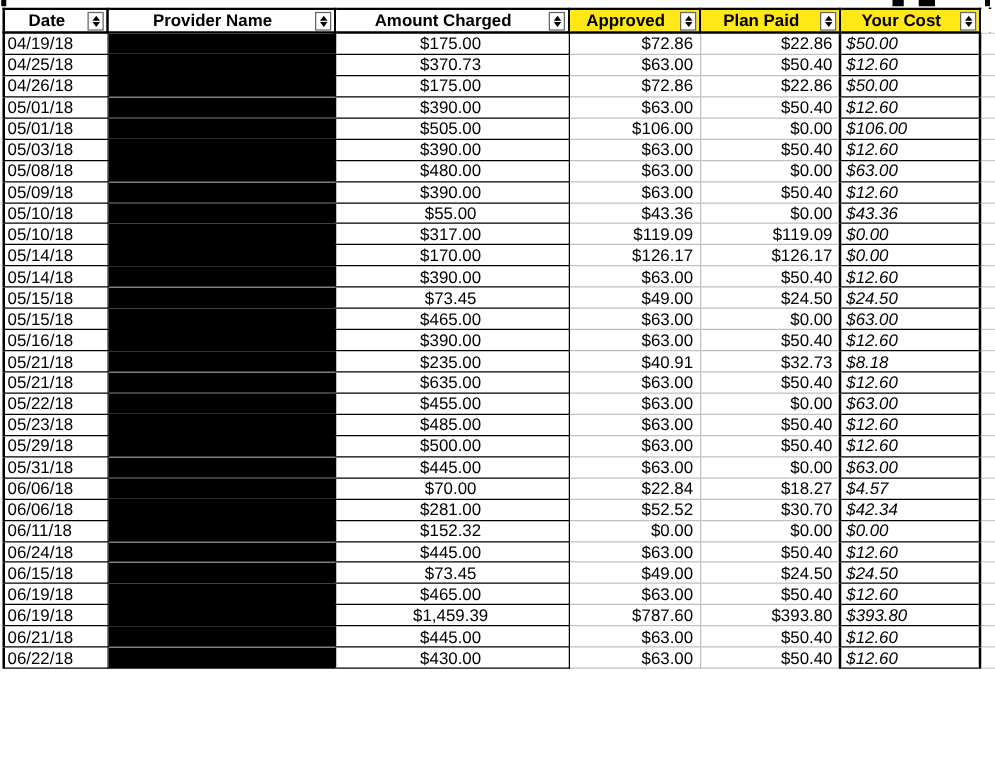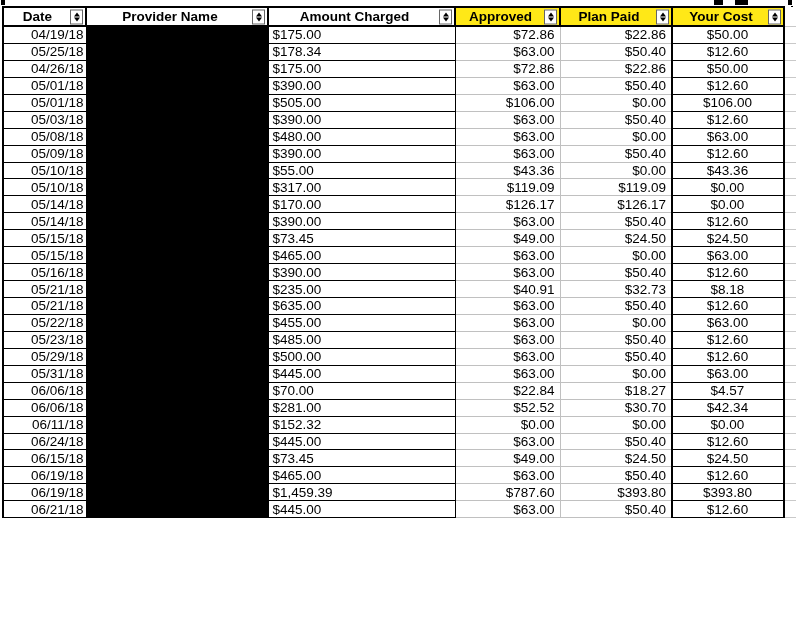--- a/index.html
+++ b/index.html
@@ -34,25 +34,25 @@
     width:13px;height:15px;background:#fff;border:1px solid #666;
     display:flex;flex-direction:column;align-items:center;justify-content:center;gap:1px;
     box-sizing:border-box;
   }
   .tri-up{width:0;height:0;border-left:3px solid transparent;border-right:3px solid transparent;border-bottom:4px solid #000;}
   .tri-down{width:0;height:0;border-left:3px solid transparent;border-right:3px solid transparent;border-top:4px solid #000;}
   tbody td{
     height:15.95px;font-size:13.5px;padding:0 4px;white-space:nowrap;overflow:hidden;
     background:#fff;
   }
-  td.d-date{border:1px solid #000;border-left:2px solid #000;text-align:right;padding:0 2px;}
+  td.d-date{border:1px solid #000;border-left:2px solid #000;text-align:left;padding:0 2px;}
   td.d-provider{background:#000;border-top:1px solid #000;border-bottom:1px solid #000;padding:0;}
-  td.d-amount{border:1px solid #000;text-align:left;padding-right:6px;}
+  td.d-amount{border:1px solid #000;text-align:center;padding-right:6px;}
   td.d-approved,td.d-plan{border-top:1px solid #c0c0c0;border-bottom:1px solid #c0c0c0;border-right:1px solid #c0c0c0;border-left:none;text-align:right;padding-right:5px;}
-  td.d-cost{border-top:1px solid #000;border-bottom:1px solid #000;border-left:2px solid #000;border-right:2px solid #000;text-align:center;padding-right:5px;}
+  td.d-cost{border-top:1px solid #000;border-bottom:1px solid #000;border-left:2px solid #000;border-right:2px solid #000;text-align:left;padding-right:5px;font-style:italic;}
   td.d-gutter{border-top:1px solid #c9c9c9;border-bottom:1px solid #c9c9c9;border-left:none;border-right:none;padding:0;}
   .hdr-vline{position:absolute;top:6px;left:791px;width:2px;height:20px;background:#000;}
 </style>
 </head>
 <body>
 
 <div class="sheet">
   <div class="topstrip">
     <span class="tick t1"></span>
     <span class="tick t2"></span>
@@ -124,23 +124,23 @@
       <td class="d-provider"></td>
       <td class="d-amount">$175.00</td>
       <td class="d-approved">$72.86</td>
       <td class="d-plan">$22.86</td>
       <td class="d-cost">$50.00</td>
       <td class="d-gutter"></td>
     </tr>
 
 
     <tr>
-      <td class="d-date">05/25/18</td>
-      <td class="d-provider"></td>
-      <td class="d-amount">$178.34</td>
+      <td class="d-date">04/25/18</td>
+      <td class="d-provider"></td>
+      <td class="d-amount">$370.73</td>
       <td class="d-approved">$63.00</td>
       <td class="d-plan">$50.40</td>
       <td class="d-cost">$12.60</td>
       <td class="d-gutter"></td>
     </tr>
 
     <tr>
       <td class="d-date">04/26/18</td>
       <td class="d-provider"></td>
       <td class="d-amount">$175.00</td>
@@ -406,16 +406,25 @@
     <tr>
       <td class="d-date">06/21/18</td>
       <td class="d-provider"></td>
       <td class="d-amount">$445.00</td>
       <td class="d-approved">$63.00</td>
       <td class="d-plan">$50.40</td>
       <td class="d-cost">$12.60</td>
       <td class="d-gutter"></td>
     </tr>
 
+    <tr>
+      <td class="d-date">06/22/18</td>
+      <td class="d-provider"></td>
+      <td class="d-amount">$430.00</td>
+      <td class="d-approved">$63.00</td>
+      <td class="d-plan">$50.40</td>
+      <td class="d-cost">$12.60</td>
+      <td class="d-gutter"></td>
+    </tr>
   </tbody>
   </table>
 
 </div>
 
 </body></html>

